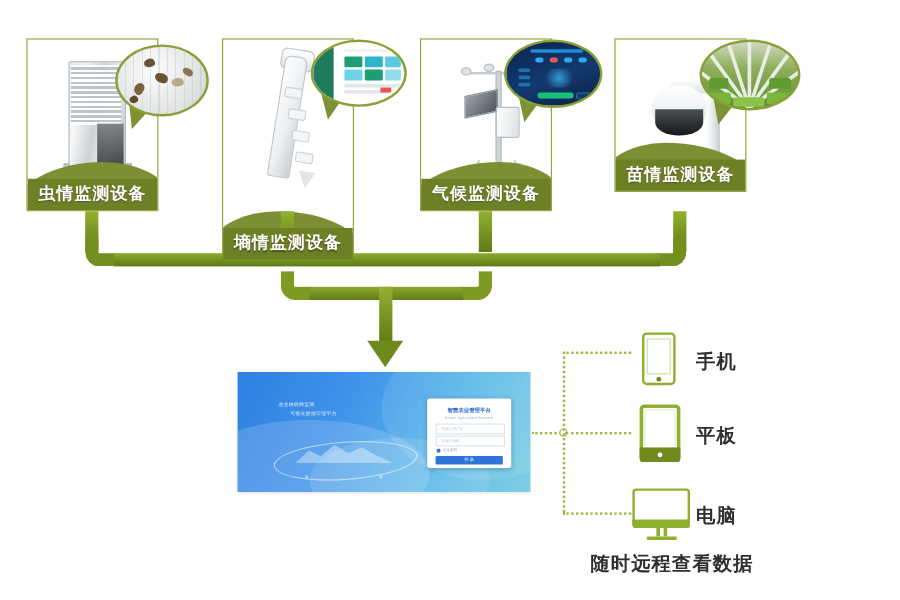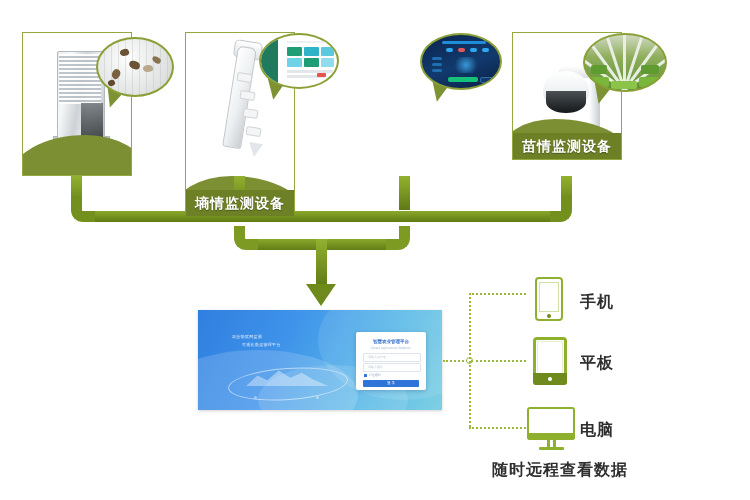--- a/index.html
+++ b/index.html
@@ -196,20 +196,21 @@
         <div class="trap-body"></div>
         <div class="trap-louvers"></div>
         <div class="trap-dark"></div>
         <div class="trap-leg" style="left:30px;top:103px;width:3px;height:18px;"></div>
         <div class="trap-leg" style="left:82px;top:103px;width:3px;height:18px;"></div>
         <div class="trap-leg" style="left:42px;top:116px;width:34px;height:3px;"></div>
         <div class="trap-base" style="top:118px;"></div>
       </div>
       <div class="hill h1"></div>
     </div>
+    <div class="card-label">虫情监测设备</div>
   </div>
 
   <div class="bubble-tail" style="left:104px;top:88px;transform:rotate(18deg);"></div>
   <div class="bubble b1" style="left:96px;top:37px;width:74px;height:56px;">
     <div class="bub-inner" style="background:repeating-linear-gradient(90deg,rgba(255,255,255,0) 0 6px,rgba(180,186,184,.35) 6px 7px);"></div>
     <div class="moth" style="left:22px;top:10px;width:9px;height:7px;transform:rotate(-20deg);"></div>
     <div class="moth" style="left:31px;top:22px;width:11px;height:8px;transform:rotate(15deg);"></div>
     <div class="moth" style="left:14px;top:30px;width:8px;height:10px;background:#7a6140;transform:rotate(35deg);"></div>
     <div class="moth" style="left:45px;top:26px;width:10px;height:7px;background:#b9a98c;transform:rotate(-10deg);"></div>
     <div class="moth" style="left:54px;top:18px;width:9px;height:6px;background:#8a7350;transform:rotate(25deg);"></div>
@@ -240,20 +241,40 @@
     <div class="tile" style="left:60px;top:12px;width:13px;background:#5cc8e0;"></div>
     <div class="tile" style="left:26px;top:23px;width:15px;background:#6fd3e8;"></div>
     <div class="tile" style="left:43px;top:23px;width:15px;background:#1f9d74;"></div>
     <div class="tile" style="left:60px;top:23px;width:13px;background:#8fdcec;"></div>
     <div class="row" style="left:26px;top:35px;width:47px;"></div>
     <div class="row" style="left:26px;top:40px;width:38px;"></div>
     <div class="tile" style="left:56px;top:38px;width:9px;height:4px;background:#e8534f;"></div>
     <div class="row" style="left:26px;top:6px;width:47px;height:2px;background:#eef1f4;"></div>
   </div>
 
+  <div class="card" style="left:350px;top:32px;width:110px;height:144px;">
+    <div class="card-photo">
+      <div class="eq">
+        <div class="crossarm"></div>
+        <div class="cup" style="left:33px;top:23px;"></div>
+        <div class="cup" style="left:52px;top:20px;"></div>
+        <div class="cup" style="left:72px;top:22px;"></div>
+        <div class="cup" style="left:86px;top:25px;"></div>
+        <div class="mast"></div>
+        <div class="solar"></div>
+        <div class="sensor-box"></div>
+        <div class="tripod" style="left:44px;top:100px;width:2px;height:22px;transform:rotate(17deg);"></div>
+        <div class="tripod" style="left:80px;top:100px;width:2px;height:22px;transform:rotate(-17deg);"></div>
+        <div class="tripod" style="left:50px;top:110px;width:26px;height:2px;"></div>
+        <div class="tripod" style="left:40px;top:121px;width:48px;height:2px;"></div>
+      </div>
+      <div class="hill h3"></div>
+    </div>
+    <div class="card-label">气候监测设备</div>
+  </div>
 
   <div class="bubble-tail" style="left:430px;top:82px;transform:rotate(12deg);"></div>
   <div class="bubble b3" style="left:420px;top:33px;width:78px;height:53px;">
     <div class="glow" style="left:20px;top:6px;width:44px;height:3px;background:#1f8cd8;"></div>
     <div class="glow" style="left:24px;top:13px;width:7px;height:4px;background:#2ea8f0;"></div>
     <div class="glow" style="left:36px;top:13px;width:7px;height:4px;background:#e05a5a;"></div>
     <div class="glow" style="left:48px;top:13px;width:7px;height:4px;background:#2ea8f0;"></div>
     <div class="glow" style="left:60px;top:13px;width:7px;height:4px;background:#2ea8f0;"></div>
     <div class="glow" style="left:10px;top:22px;width:10px;height:3px;background:#1d6fb0;"></div>
     <div class="glow" style="left:10px;top:28px;width:10px;height:3px;background:#1d6fb0;"></div>

